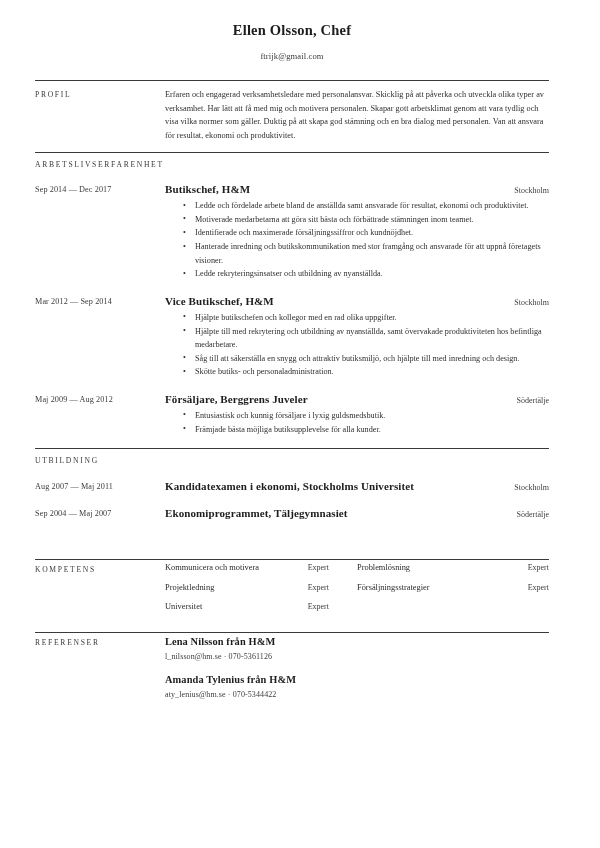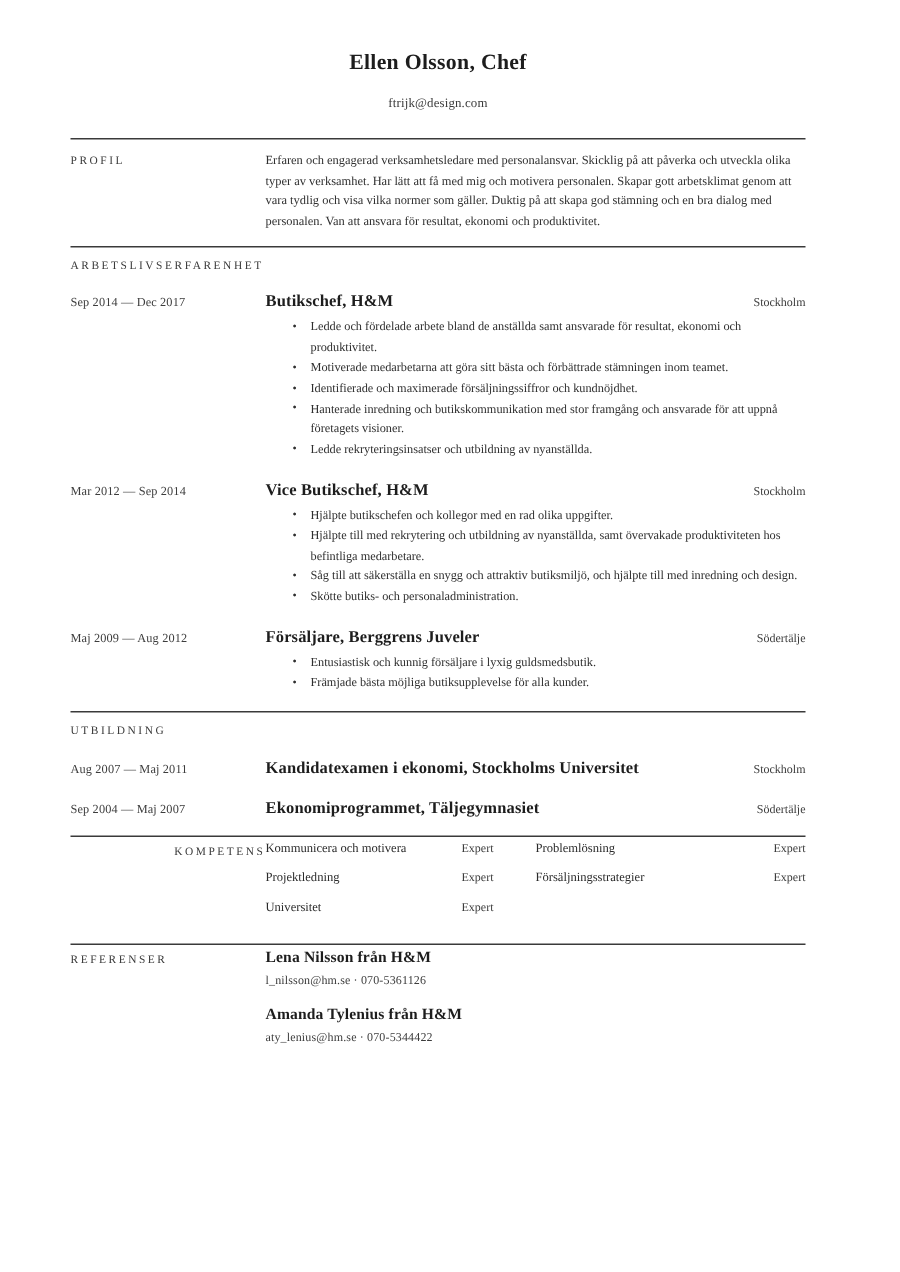--- a/index.html
+++ b/index.html
@@ -11,21 +11,21 @@
     width: 600px;
     height: 848px;
     font-family: "Liberation Serif", "DejaVu Serif", serif;
     color: #2b2b2b;
     -webkit-font-smoothing: antialiased;
   }
   .page {
     width: 584px;
     height: 848px;
     box-sizing: border-box;
-    padding: 12px;
+    padding: 0;
     position: relative;
     background: #ffffff;
     overflow: hidden;
   }
 
   
   .header {
     text-align: center;
     padding-top: 22px;
   }
@@ -185,21 +185,21 @@
   .edu-wrap { padding-bottom: 2px; }
   .profil-wrap { padding-bottom: 10px; }
 </style>
 </head>
 <body>
 
 <div class="page">
 
   <div class="header">
     <div class="full-name">Ellen Olsson, Chef</div>
-    <div class="email-line">ftrijk@design.com</div>
+    <div class="email-line">ftrijk@gmail.com</div>
   </div>
 
   <div style="margin-top:19px;">
     <div class="rule"></div>
     <div class="section profil-wrap">
       <div class="row">
         <div class="col-left">
           <div class="section-head">PROFIL</div>
         </div>
         <div class="col-right">
@@ -293,21 +293,21 @@
             <div class="entry-head">
               <span class="entry-title">Ekonomiprogrammet, Täljegymnasiet</span>
               <span class="entry-location">Södertälje</span>
             </div>
           </div>
         </div>
       </div>
     </div>
   </div>
 
-  <div style="margin-top:0;text-align:right;">
+  <div style="margin-top:28px;">
     <div class="rule"></div>
     <div class="section skills-wrap">
       <div class="row">
         <div class="col-left">
           <div class="section-head">KOMPETENS</div>
         </div>
         <div class="col-right">
           <div class="skill-cols">
             <div class="skill-col">
               <div class="skill-row">

